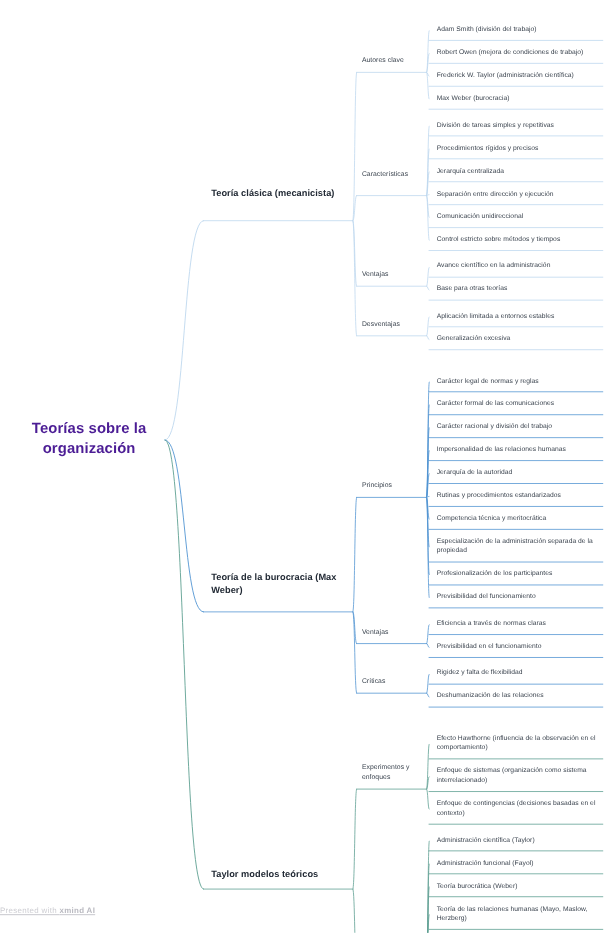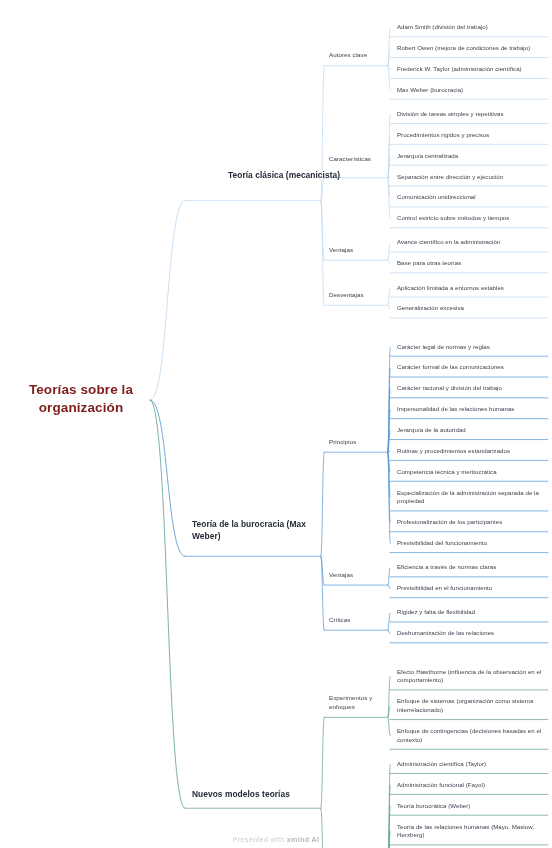--- a/index.html
+++ b/index.html
@@ -12,21 +12,21 @@
   #map{position:absolute;inset:0;width:552px;height:848px;}
   svg.links{position:absolute;left:0;top:0;width:552px;height:848px;pointer-events:none;}
 
   .node{position:absolute;box-sizing:border-box;}
 
   
   .root{
     left:6px;width:150px;
     text-align:center;
     font-size:13.5px;font-weight:bold;line-height:1.32;
-    color:#7f1d1d;letter-spacing:.1px;
+    color:#4c1d95;letter-spacing:.1px;
   }
 
   
   .lvl1{
     font-size:8.4px;font-weight:bold;line-height:1.38;
     color:#222a35;letter-spacing:.05px;
     padding-left:6px;padding-right:4px;
   }
 
   
@@ -39,23 +39,24 @@
   
   .leaf{
     font-size:6.1px;font-weight:400;line-height:1.45;
     color:#3a434e;letter-spacing:.04px;
     padding-left:5px;padding-right:2px;
     display:flex;align-items:center;
   }
   .leaf span{display:block;}
 
   .footer{
-    position:absolute;left:0;right:0;bottom:4px;
-    text-align:center;font-size:7.2px;color:#cdcdd2;
+    position:absolute;left:0;right:0;bottom:16px;
+    font-size:7.2px;color:#cdcdd2;
     letter-spacing:.3px;
+    text-decoration:underline;
   }
   .footer b{color:#b9b9c0;font-weight:bold;}
 </style>
 </head>
 <body>
 
 <div id="map">
   <svg class="links" id="links" viewBox="0 0 552 848">
       <path d="M390 36.745 H548" fill="none" stroke="#bdd7ee" stroke-width="0.7" stroke-linecap="round"></path>
       <path d="M390 57.589999999999996 H548" fill="none" stroke="#bdd7ee" stroke-width="0.7" stroke-linecap="round"></path>
@@ -204,21 +205,21 @@
         <span>Base para otras teorías</span>
       </div>
       <div class="node lvl2" style="left: 325px; width: 58px; top: 245.893px; height: 14.804px;"><span>Ventajas</span></div>
       <div class="node leaf" style="left: 392px; width: 152px; top: 278.34px; height: 19.245px;">
         <span>Aplicación limitada a entornos estables</span>
       </div>
       <div class="node leaf" style="left: 392px; width: 152px; top: 299.185px; height: 19.245px;">
         <span>Generalización excesiva</span>
       </div>
       <div class="node lvl2" style="left: 325px; width: 58px; top: 290.983px; height: 14.804px;"><span>Desventajas</span></div>
-      <div class="node lvl1" style="left: 186px; width: 130px; top: 169.947px; height: 31.184px; margin-left: 36px;"><span>Teoría clásica (mecanicista)</span></div>
+      <div class="node lvl1" style="left: 186px; width: 130px; top: 169.947px; height: 31.184px;"><span>Teoría clásica (mecanicista)</span></div>
       <div class="node leaf" style="left: 392px; width: 152px; top: 337.43px; height: 19.245px;">
         <span>Carácter legal de normas y reglas</span>
       </div>
       <div class="node leaf" style="left: 392px; width: 152px; top: 358.275px; height: 19.245px;">
         <span>Carácter formal de las comunicaciones</span>
       </div>
       <div class="node leaf" style="left: 392px; width: 152px; top: 379.12px; height: 19.245px;">
         <span>Carácter racional y división del trabajo</span>
       </div>
       <div class="node leaf" style="left: 392px; width: 152px; top: 399.965px; height: 19.245px;">
@@ -274,20 +275,20 @@
       <div class="node leaf" style="left: 392px; width: 152px; top: 775.62px; height: 19.245px;">
         <span>Administración funcional (Fayol)</span>
       </div>
       <div class="node leaf" style="left: 392px; width: 152px; top: 796.465px; height: 19.245px;">
         <span>Teoría burocrática (Weber)</span>
       </div>
       <div class="node leaf" style="left: 392px; width: 152px; top: 817.31px; height: 28.09px;">
         <span>Teoría de las relaciones humanas (Mayo, Maslow, Herzberg)</span>
       </div>
       <div class="node leaf" style="left: 392px; width: 152px; top: 847px; height: 19.245px;"></div>
-      <div class="node lvl1" style="left: 186px; width: 130px; top: 789.156px; height: 19.592px;"><span>Nuevos modelos teorías</span></div>
+      <div class="node lvl1" style="left: 186px; width: 130px; top: 789.156px; height: 19.592px;"><span>Taylor modelos teóricos</span></div>
       <div class="node root" style="top: 381px;"><span>Teorías sobre la organización</span></div>
     </div>
 </div>
 
 <div class="footer">
   <span>Presented with </span><b>xmind AI</b>
 </div>
 
 </body></html>

